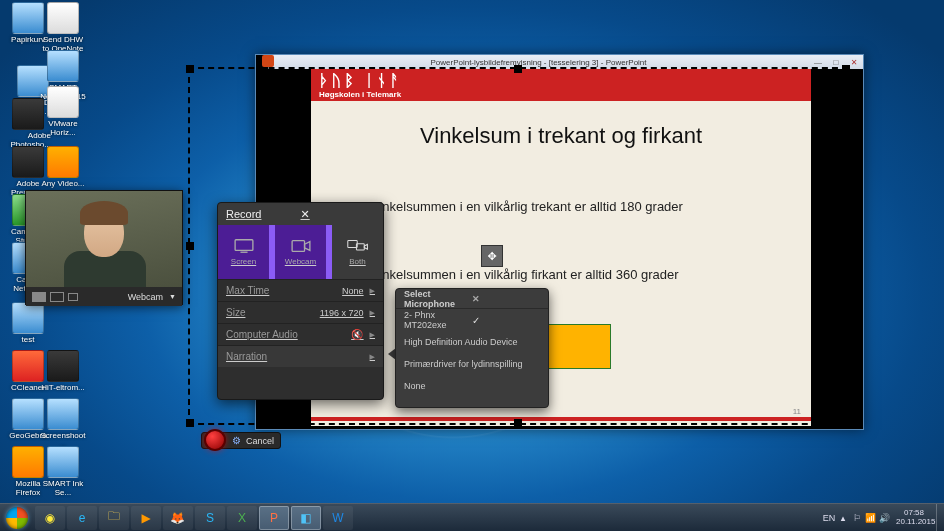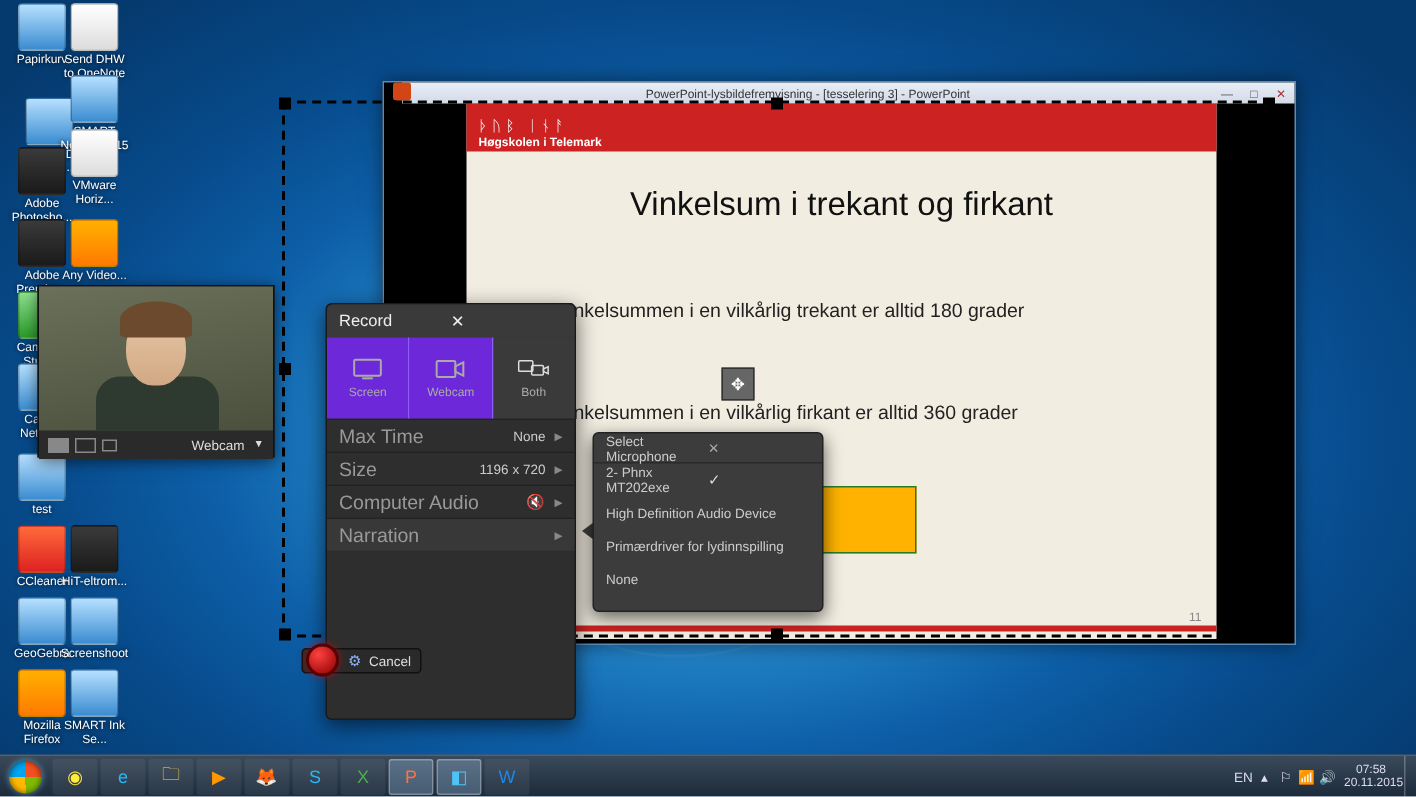--- a/index.html
+++ b/index.html
@@ -55,70 +55,70 @@
   .chandle.bl{left:-4px;bottom:-4px}.chandle.br{right:-4px;bottom:-4px}
   .chandle.tm{left:50%;top:-4px;margin-left:-4px}
   .chandle.bm{left:50%;bottom:-4px;margin-left:-4px}
   .chandle.ml{left:-4px;top:50%;margin-top:-4px}
   .chandle.mr{right:-4px;top:50%;margin-top:-4px}
 
   #slide{position:absolute;left:55px;top:14px;width:500px;height:357px;
     background:#f2ede1;}
   #slide .hdr{height:32px;background:#c22;padding:2px 8px;color:#fff;font-size:8px;
     display:flex;flex-direction:column;justify-content:flex-end;}
-  #slide .hdr .deco{font-size:10px;letter-spacing:3px;color:#fff;}
+  #slide .hdr .deco{font-size:16px;letter-spacing:3px;color:#fff;font-weight:bold;}
   #slide .hdr .sub{font-weight:bold;}
   #slide h1{font-size:22px;font-weight:400;text-align:center;margin-top:22px;color:#111;}
   #slide .bul{position:absolute;font-size:13px;color:#222;}
   #moveicon{position:absolute;left:170px;top:176px;width:22px;height:22px;
     background:#666;border:1px solid #333;display:flex;align-items:center;justify-content:center;
     color:#fff;font-size:11px;}
   #yellowbox{position:absolute;left:220px;top:255px;width:80px;height:45px;
     background:#ffb300;border:1px solid #2a7a2a;}
   #redunderline{position:absolute;left:0;bottom:5px;height:4px;width:500px;background:#c22;}
   #pagenum{position:absolute;right:10px;bottom:10px;font-size:8px;color:#888;}
 
   
-  #recpanel{position:absolute;left:217px;top:202px;width:167px;height:278px;
+  #recpanel{position:absolute;left:217px;top:202px;width:167px;height:198px;
     background:var(--panel);border:1px solid var(--panel-border);border-radius:4px;
-    color:#ccc;font-size:9.5px;box-shadow:0 4px 14px rgba(0,0,0,.6);}
+    color:#ccc;font-size:9.5px;box-shadow:0 4px 14px rgba(0,0,0,.6);text-decoration:underline;}
   #recpanel .titlebar{display:flex;align-items:center;height:22px;padding:0 8px;
     background:var(--panel-light);border-radius:4px 4px 0 0;}
   #recpanel .titlebar span{flex:1;color:#eee;font-size:11px;}
   #recpanel .xbtn{color:#aaa;font-size:11px;cursor:pointer;}
   .modegrid{display:flex;height:54px;}
   .modecell{flex:1;display:flex;flex-direction:column;align-items:center;justify-content:center;
-    gap:3px;background:#6d28d9;border-right:1px solid #8b5cf6;cursor:pointer;}
+    gap:3px;background:#4c1d95;border-right:6px solid #8b5cf6;cursor:pointer;}
   .modecell:last-child{border-right:none;}
   .modecell .msvg{width:22px;height:16px;}
   .modecell.sel{background:#3a3a3a;}
   .modecell span{font-size:8px;color:#aaa;}
   .row{display:flex;align-items:center;height:22px;padding:0 8px;
     border-top:1px solid #222;color:#999;}
-  .row .lbl{flex:1;font-size:13px;}
+  .row .lbl{flex:1;font-size:10px;}
   .row .val{font-size:9px;color:#ccc;}
   .row .caret{margin-left:6px;font-size:7px;color:#888;}
   .prefs{height:24px;display:flex;align-items:center;justify-content:center;
     border-top:1px solid #222;color:#aaa;cursor:pointer;}
 
   
   #recstrip{position:absolute;left:201px;top:432px;width:80px;height:17px;
     background:#2a2a2a;border:1px solid #111;display:flex;align-items:center;
     font-size:9px;color:#ddd;border-radius:3px;}
   #recdot{position:absolute;left:204px;top:429px;width:22px;height:22px;border-radius:50%;
     background:radial-gradient(circle at 35% 30%, #ff4040, #8a0000);border:2px solid #5a0000;
     box-shadow:0 0 6px rgba(255,0,0,.5);cursor:pointer;}
   #recstrip .gear{margin-left:30px;width:10px;color:#8ab4ff;font-size:10px;}
 
   
   #micmenu{position:absolute;left:395px;top:288px;width:154px;height:120px;
     background:var(--mic-panel);border:1px solid #222;border-radius:4px;
     color:#ccc;font-size:9px;box-shadow:0 4px 12px rgba(0,0,0,.6);}
   #micmenu .mhdr{display:flex;align-items:center;height:20px;padding:0 8px;
-    border-bottom:1px solid #2a2a2a;}
+    border-bottom:1px solid #2a2a2a;font-weight:bold;}
   #micmenu .mhdr span{flex:1;font-size:9px;}
   #micmenu .mi{display:flex;align-items:center;height:22px;padding:0 8px;cursor:pointer;}
   #micmenu .mi span{flex:1;}
   #micmenu .chk{font-size:10px;color:#ddd;}
   .menuarrow{position:absolute;left:388px;top:348px;width:0;height:0;
     border-top:6px solid transparent;border-bottom:6px solid transparent;
     border-right:8px solid var(--mic-panel);}
 
   
   #webcam{position:absolute;left:25px;top:190px;width:158px;height:115px;
@@ -169,21 +169,21 @@
         <label>Send DHW to OneNote</label>
       </div>
       <div class="dicon" style="left: 10px; top: 50px; margin-top: 15px;">
         <div class="ibox clr1"></div>
         <label>ACECAD DigiMe...</label>
       </div>
       <div class="dicon" style="left: 40px; top: 50px;">
         <div class="ibox clr1"></div>
         <label>SMART Notebook 15</label>
       </div>
-      <div class="dicon" style="left: 5px; top: 98px;">
+      <div class="dicon" style="left: 5px; top: 98px; text-align: right;">
         <div class="ibox dark"></div>
         <label>Adobe Photosho...</label>
       </div>
       <div class="dicon" style="left: 40px; top: 86px;">
         <div class="ibox "></div>
         <label>VMware Horiz...</label>
       </div>
       <div class="dicon" style="left: 5px; top: 146px;">
         <div class="ibox dark"></div>
         <label>Adobe Premier...</label>

